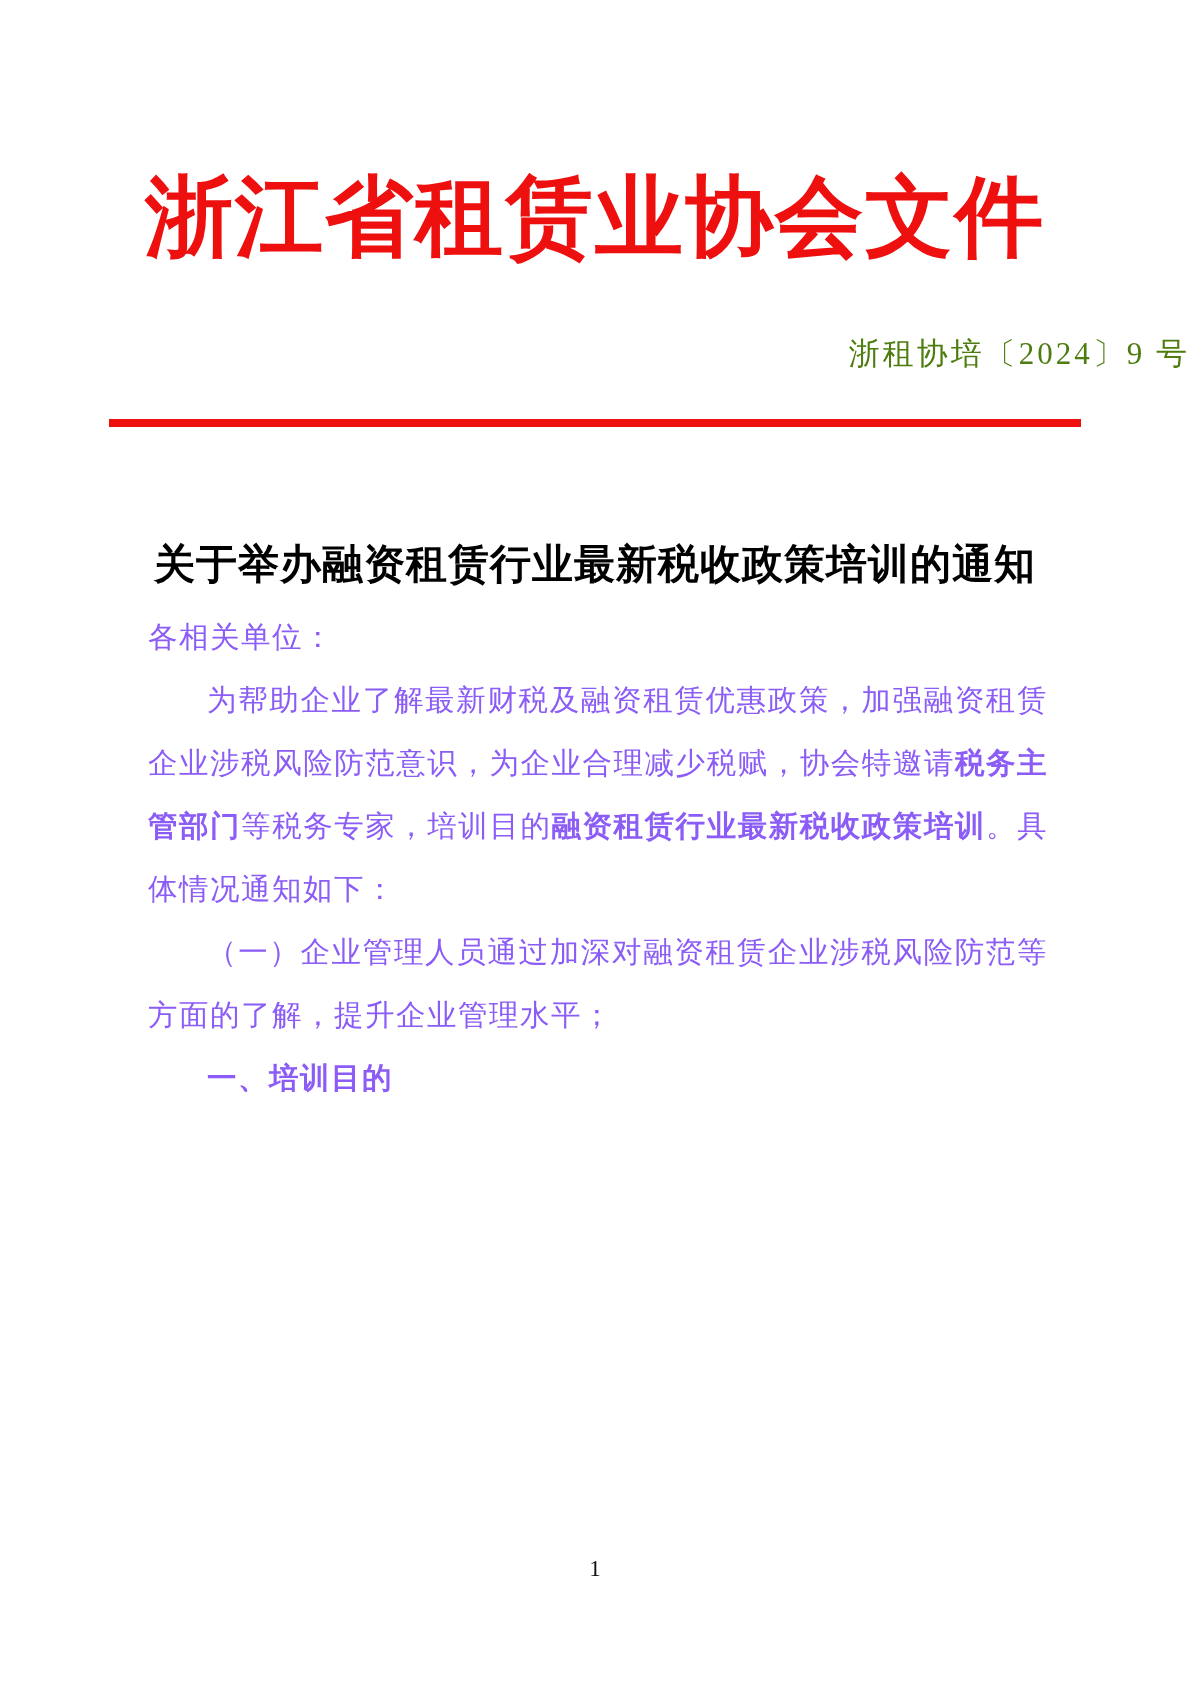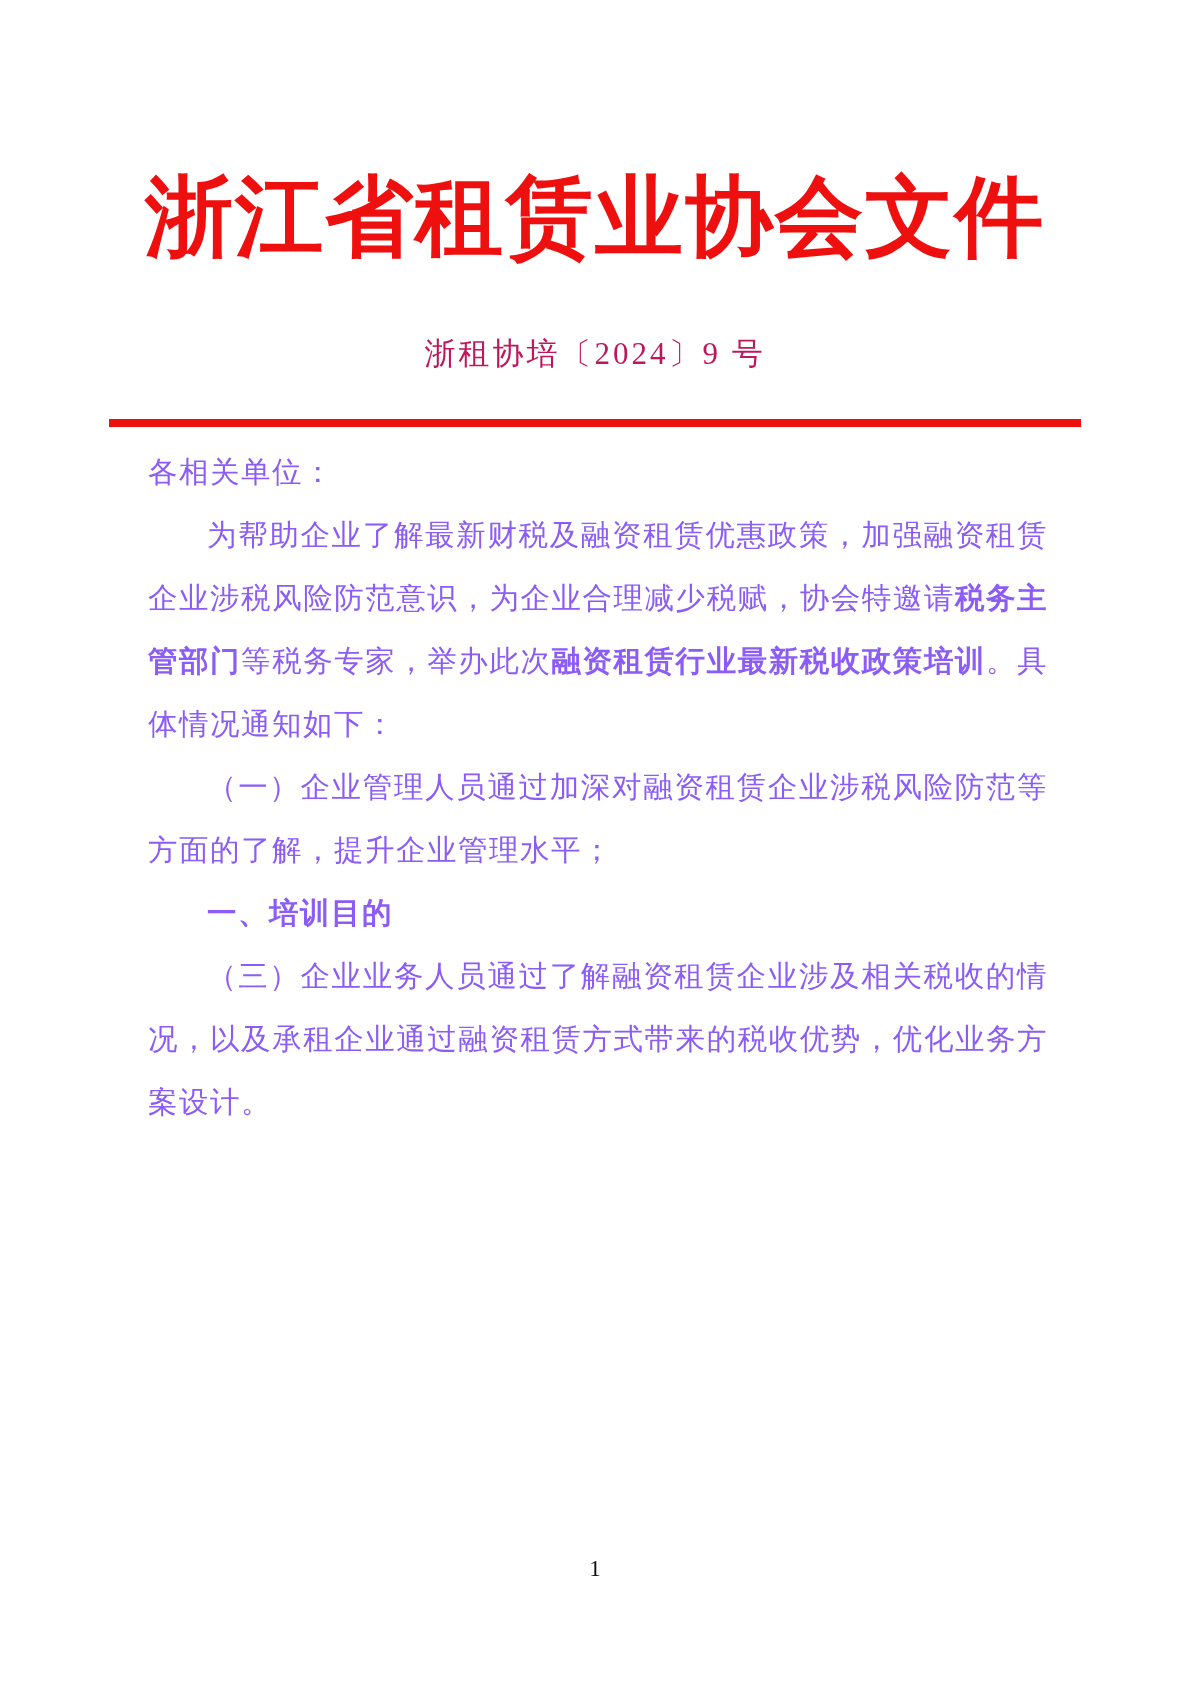--- a/index.html
+++ b/index.html
@@ -26,24 +26,24 @@
     text-align:center;
     color:var(--accent-red);
     font-size:88px;
     font-weight:700;
     line-height:1.25;
     letter-spacing:2px;
     white-space:nowrap;
   }
   .doc-number{
     margin-top:60px;
-    text-align:center;
+    text-align:right;
     font-size:31px;
     letter-spacing:3px;
-    color:#be185d;
+    color:#4d7c0f;
   }
   .red-rule{
     width:972px;
     height:8px;
     margin:44px auto 0 auto;
     background:var(--accent-red);
   }
   .notice-title{
     margin:110px 0 0 0;
     text-align:center;
@@ -85,31 +85,31 @@
 <body>
 
 <div class="page">
 
   <h1 class="letterhead">浙江省租赁业协会文件</h1>
 
   <div class="doc-number">浙租协培〔2024〕9 号</div>
 
   <div class="red-rule"></div>
 
+  <h2 class="notice-title">关于举办融资租赁行业最新税收政策培训的通知</h2>
 
   <div class="body-text">
 
     <p>各相关单位：</p>
 
-    <p class="indent"><span>为帮助企业了解最新财税及融资租赁优惠政策，加强融资租赁企业涉税风险防范意识，为企业合理减少税赋，协会特邀请</span><span class="bold">税务主管部门</span><span>等税务专家，举办此次</span><span class="bold">融资租赁行业最新税收政策培训</span><span>。具体情况通知如下：</span></p>
+    <p class="indent"><span>为帮助企业了解最新财税及融资租赁优惠政策，加强融资租赁企业涉税风险防范意识，为企业合理减少税赋，协会特邀请</span><span class="bold">税务主管部门</span><span>等税务专家，培训目的</span><span class="bold">融资租赁行业最新税收政策培训</span><span>。具体情况通知如下：</span></p>
 
     <p class="indent">（一）企业管理人员通过加深对融资租赁企业涉税风险防范等方面的了解，提升企业管理水平；</p>
 
     <p class="indent bold">一、培训目的</p>
 
 
-    <p class="indent">（三）企业业务人员通过了解融资租赁企业涉及相关税收的情况，以及承租企业通过融资租赁方式带来的税收优势，优化业务方案设计。</p>
 
   </div>
 
   <div class="page-number">1</div>
 
 </div>
 
 </body></html>

